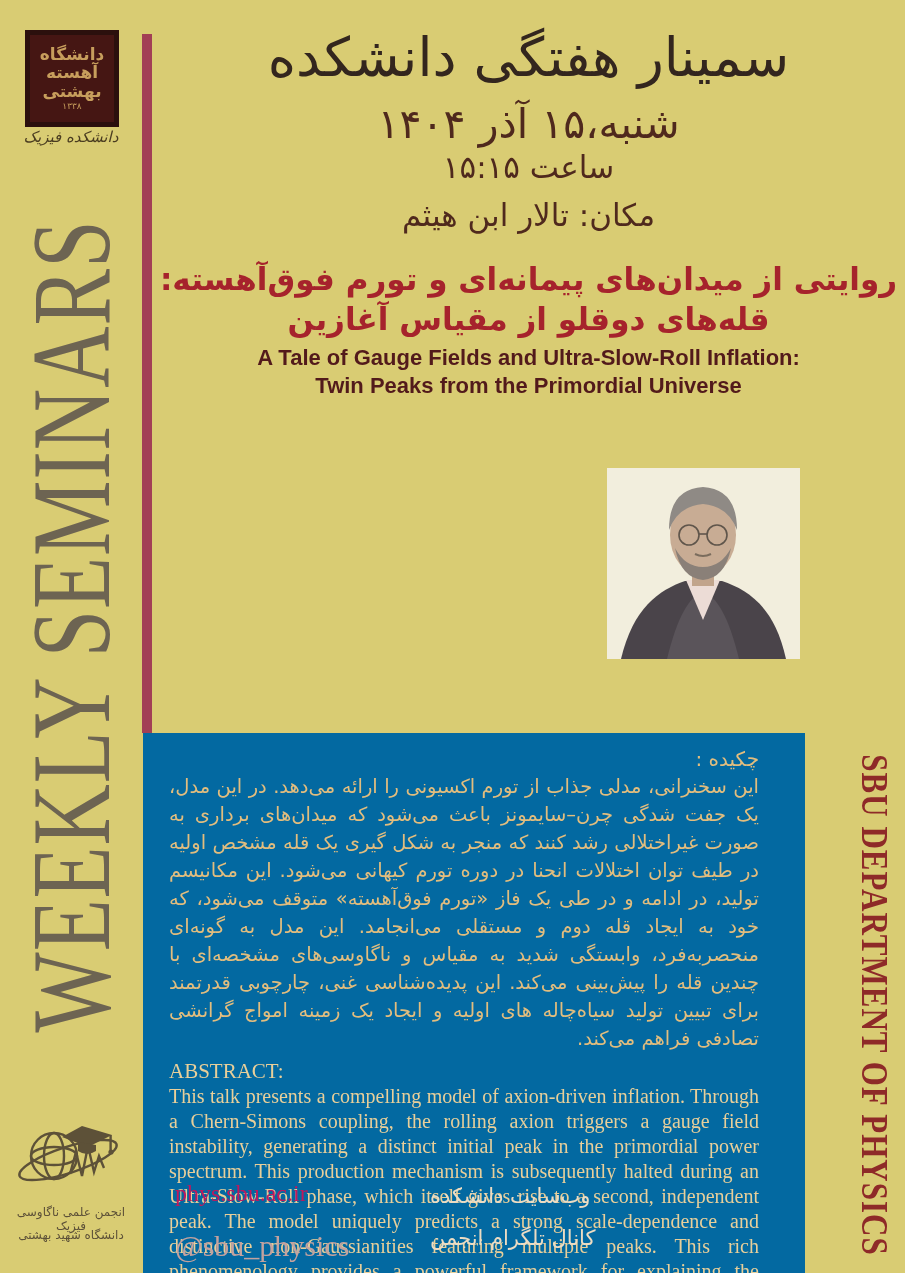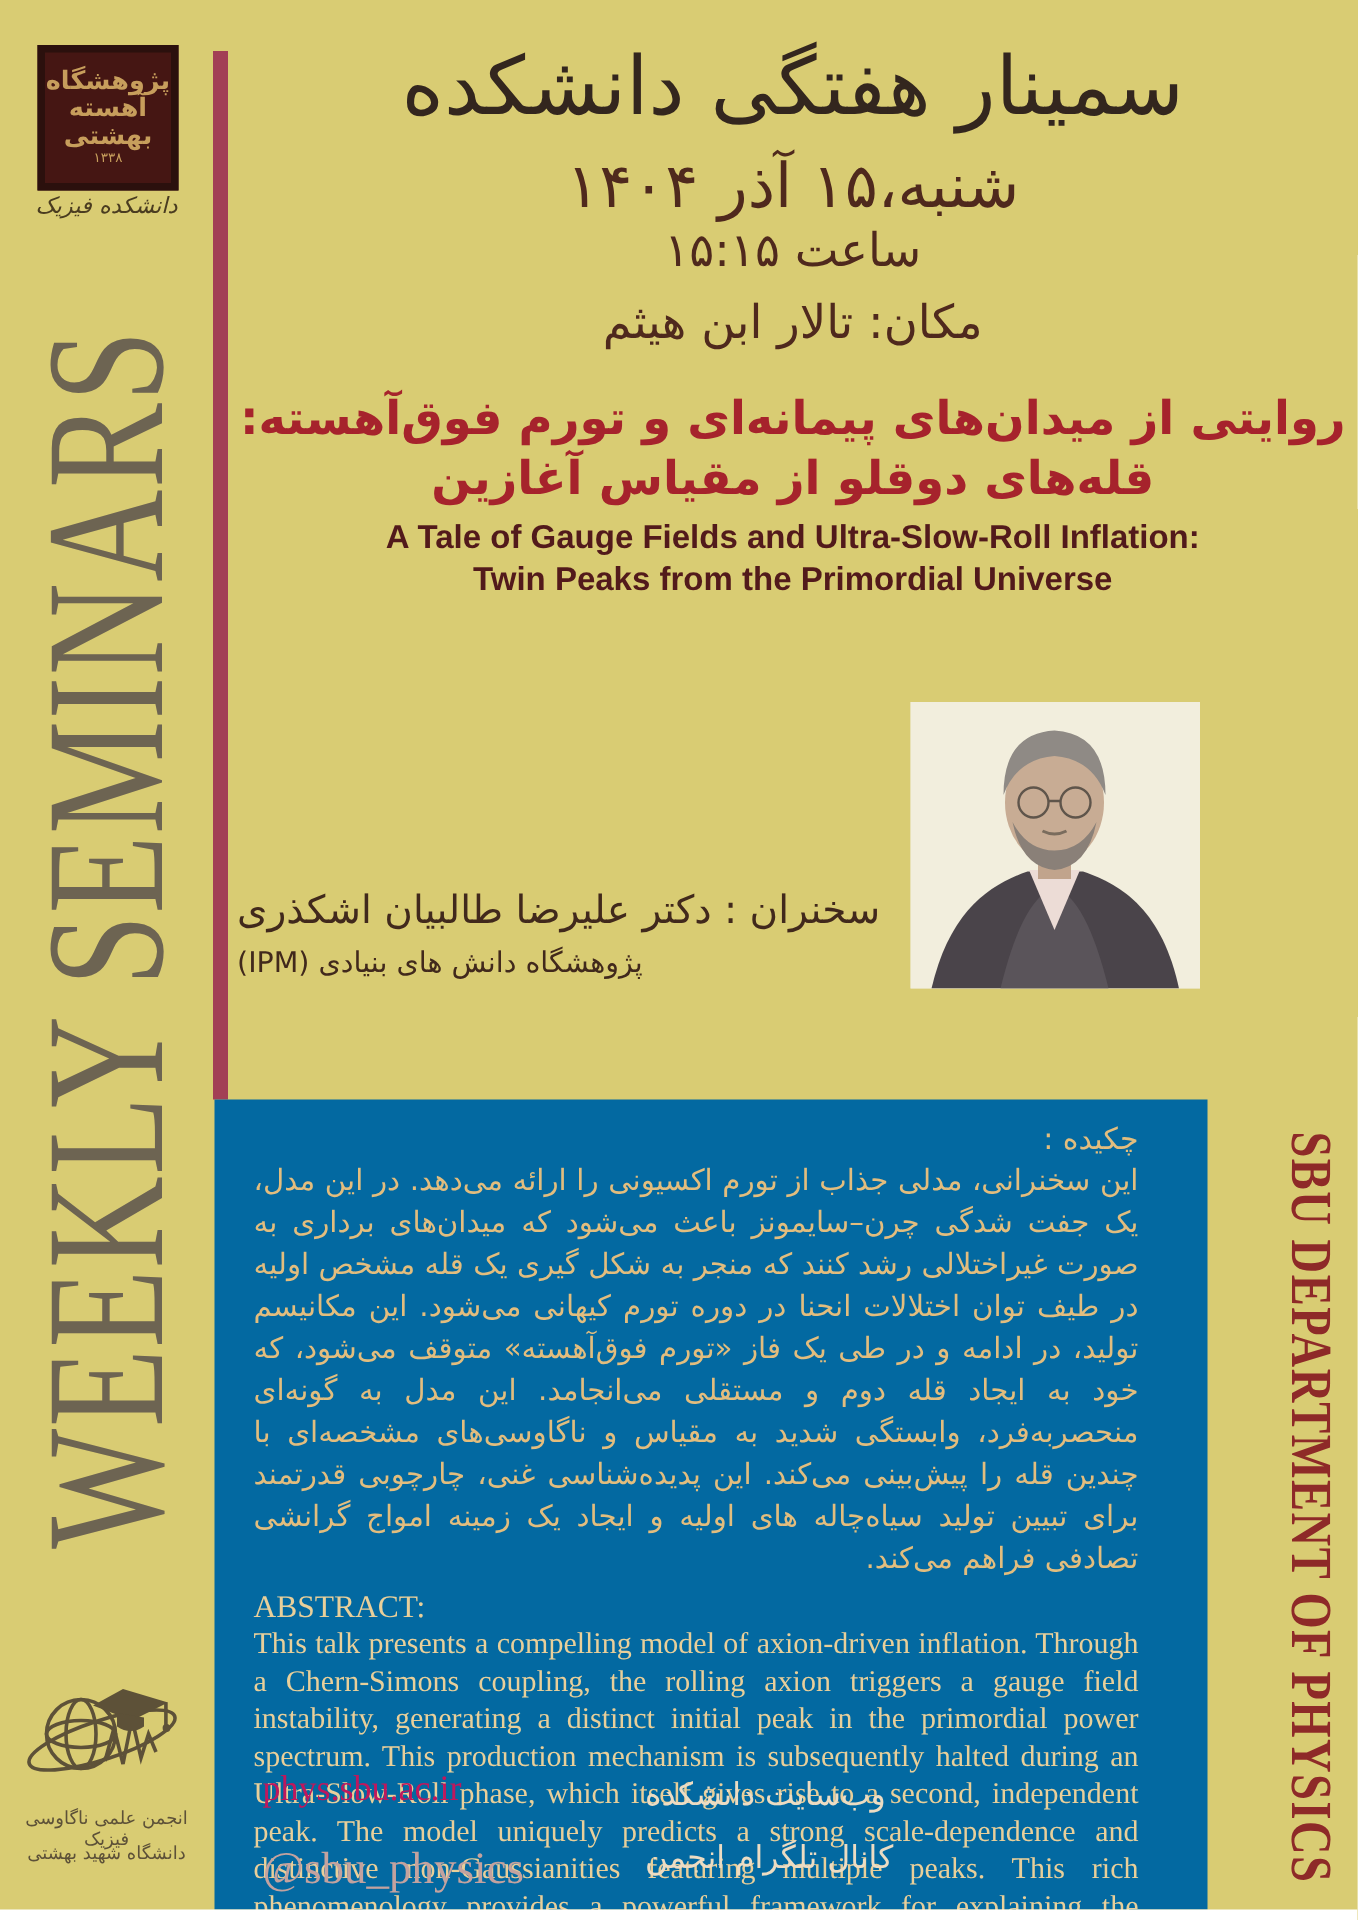--- a/index.html
+++ b/index.html
@@ -80,21 +80,21 @@
   .assoc-line2{position:absolute;left:0;top:1228px;width:142px;text-align:center;font-size:12px;color:#5d5138;direction:rtl;}
 
   .bottom-strip{position:absolute;left:0;top:1273px;width:905px;height:7px;background:#ffffff;}
 </style>
 </head>
 <body>
 
 <div class="poster">
 
   <div class="uni-logo">
-    <div>پژوهشگاه</div>
+    <div>دانشگاه</div>
     <div>آهسته</div>
     <div>بهشتی</div>
     <div class="year">۱۳۳۸</div>
   </div>
   <div class="faculty-label">دانشکده فیزیک</div>
 
   <div class="weekly-wrap">
     <div class="vtext">WEEKLY SEMINARS</div>
   </div>
 
@@ -121,24 +121,20 @@
       <ellipse cx="96" cy="67" rx="33" ry="41" fill="#c8ac94"></ellipse>
       <path d="M62,62 Q62,21 96,19 Q130,21 130,62 Q121,38 96,36 Q71,38 62,62 Z" fill="#8f8a85"></path>
       <path d="M68,80 Q74,110 96,112 Q118,110 124,80 Q114,99 96,99 Q78,99 68,80 Z" fill="#8a8078"></path>
       <circle cx="82" cy="67" r="10" fill="none" stroke="#5f554b" stroke-width="1.6"></circle>
       <circle cx="110" cy="67" r="10" fill="none" stroke="#5f554b" stroke-width="1.6"></circle>
       <line x1="92" y1="66" x2="100" y2="66" stroke="#5f554b" stroke-width="1.6"></line>
       <path d="M88,86 Q96,90 104,86" fill="none" stroke="#7a6c5d" stroke-width="2"></path>
     </svg>
   </div>
 
-  <div class="speaker-block">
-    <div class="speaker-name">سخنران : دکتر علیرضا طالبیان اشکذری</div>
-    <div class="speaker-aff">پژوهشگاه دانش های بنیادی (IPM)</div>
-  </div>
 
   <div class="panel">
     <div class="fa-heading">چکیده :</div>
     <div class="fa-body">این سخنرانی، مدلی جذاب از تورم اکسیونی را ارائه می‌دهد. در این مدل، یک جفت شدگی چرن–سایمونز باعث می‌شود که میدان‌های برداری به صورت غیراختلالی رشد کنند که منجر به شکل گیری یک قله مشخص اولیه در طیف توان اختلالات انحنا در دوره تورم کیهانی می‌شود. این مکانیسم تولید، در ادامه و در طی یک فاز «تورم فوق‌آهسته» متوقف می‌شود، که خود به ایجاد قله دوم و مستقلی می‌انجامد. این مدل به گونه‌ای منحصربه‌فرد، وابستگی شدید به مقیاس و ناگاوسی‌های مشخصه‌ای با چندین قله را پیش‌بینی می‌کند. این پدیده‌شناسی غنی، چارچوبی قدرتمند برای تبیین تولید سیاه‌چاله های اولیه و ایجاد یک زمینه امواج گرانشی تصادفی فراهم می‌کند.</div>
     <div class="en-heading">ABSTRACT:</div>
     <div class="en-body">This talk presents a compelling model of axion-driven inflation. Through a Chern-Simons coupling, the rolling axion triggers a gauge field instability, generating a distinct initial peak in the primordial power spectrum. This production mechanism is subsequently halted during an Ultra-Slow-Roll phase, which itself gives rise to a second, independent peak. The model uniquely predicts a strong scale-dependence and distinctive non-Gaussianities featuring multiple peaks. This rich phenomenology provides a powerful framework for explaining the production of primordial black holes and generating a stochastic.</div>
   </div>
 
   <div class="sbu-vertical-wrap">
     <div class="vtext">SBU DEPARTMENT OF PHYSICS</div>

